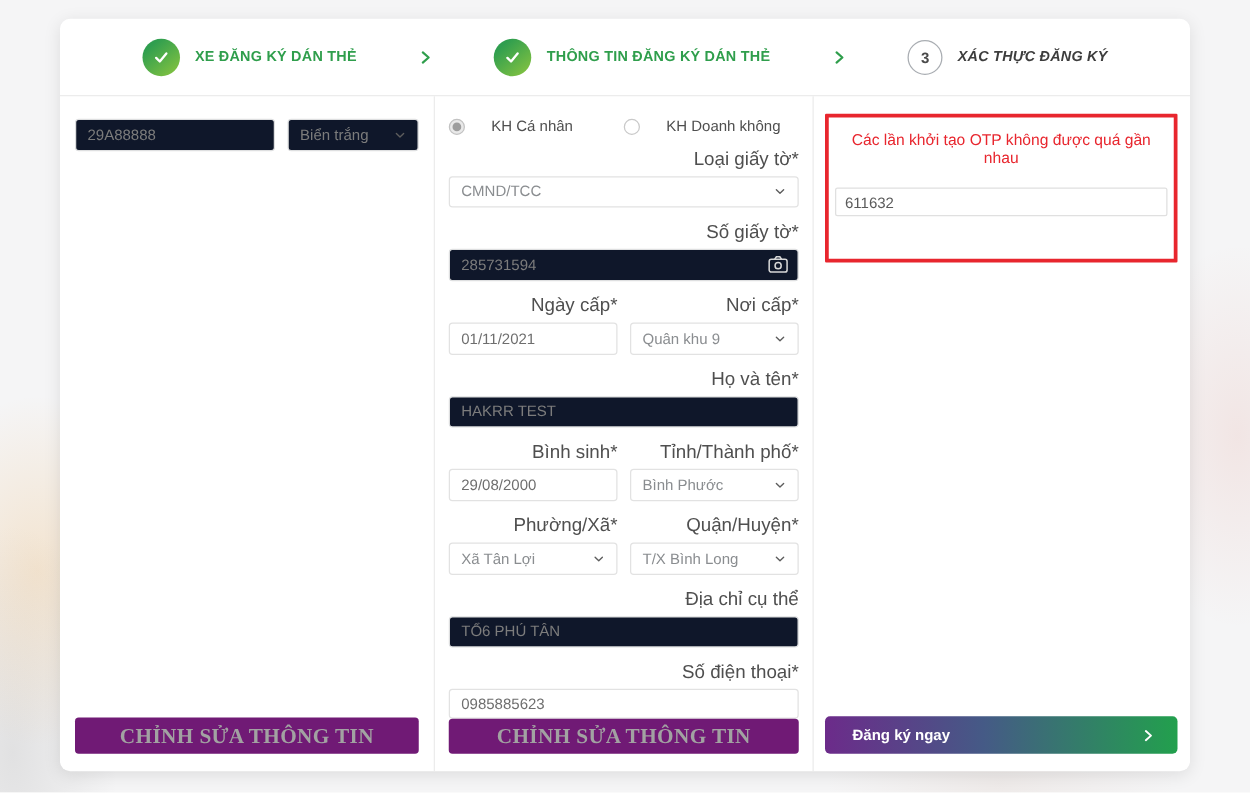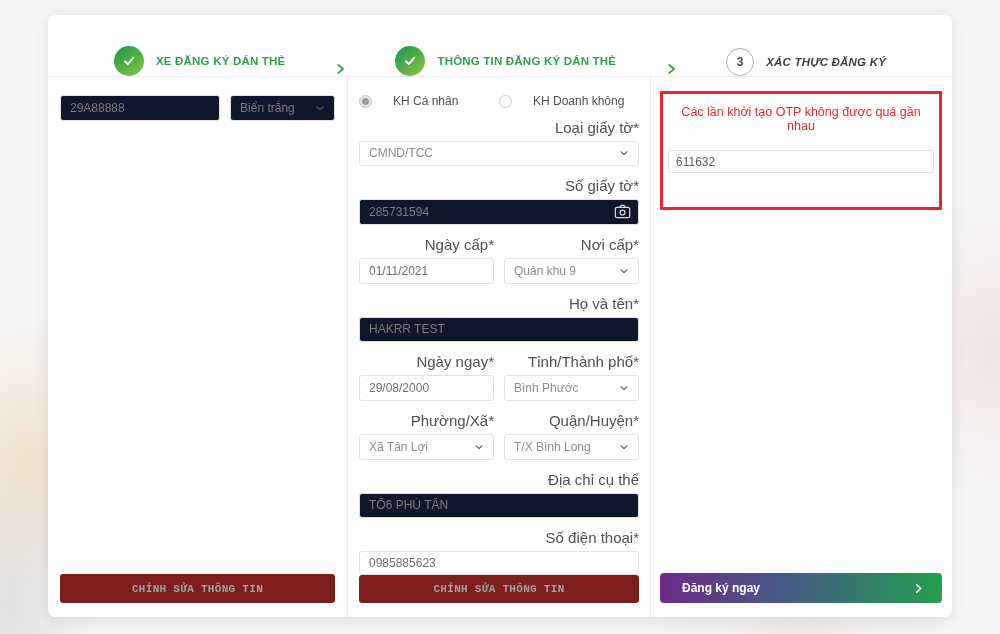--- a/index.html
+++ b/index.html
@@ -20,21 +20,21 @@
   }
   .card {
     position:absolute; left:48px; top:15px; width:904px; height:602px;
     background:#fff; border-radius:8px;
     box-shadow:0 3px 14px rgba(0,0,0,.10);
     display:flex; flex-direction:column;
   }
   
   .stepper {
     height:62px; flex:0 0 62px; border-bottom:1px solid #ececec;
-    display:flex; align-items:flex-end; justify-content:center; gap:0;
+    display:flex; align-items:center; justify-content:center; gap:0;
   }
   .step { display:flex; align-items:center; gap:12px; }
   .step-label { font-size:11.5px; font-weight:bold; letter-spacing:.2px; color:#2f9e4c; }
   .step.current .step-label { color:#3d3d3d;font-style:italic; }
   .check-circle {
     width:30px; height:30px; border-radius:50%;
     background:linear-gradient(140deg,#2f9e4f 20%,#8cc63f 100%);
     display:flex; align-items:center; justify-content:center;
   }
   .check-circle svg { width:14px; height:14px; }
@@ -75,22 +75,22 @@
   .radio-circle {
     width:13px; height:13px; border-radius:50%; border:1px solid #c9c9c9; background:#fff;
     display:flex; align-items:center; justify-content:center; flex:0 0 13px;
   }
   .radio-circle.on { background:#e9e9e9; border-color:#c2c2c2; }
   .radio-circle.on .dot { width:7px; height:7px; border-radius:50%; background:#9d9d9d; }
   .radio-label { font-size:12px; color:#4f4f4f; }
   
   .btn-gray {
     margin-top:auto; height:29px; border:none; border-radius:3px;
-    background:#7f1d1d; color:#a2a2a2; font-size:11px; font-weight:bold;
-    letter-spacing:.3px; cursor:pointer; font-family:Liberation Mono, monospace; width:100%;
+    background:#701a75; color:#a2a2a2; font-size:17px; font-weight:bold;
+    letter-spacing:.3px; cursor:pointer; font-family:Liberation Serif, serif; width:100%;
   }
   .btn-gradient {
     margin-top:auto; height:30px; border:none; border-radius:4px; width:100%;
     background:linear-gradient(90deg,#6c2b8a 0%,#455a86 45%,#22a04d 100%);
     color:#fff; font-size:12px; font-weight:bold; cursor:pointer; font-family:inherit;
     display:flex; align-items:center; justify-content:space-between; padding:0 18px 0 22px;
   }
   .btn-gradient svg { width:11px; height:11px; }
   
   .otp-alert {
@@ -205,21 +205,21 @@
               </svg>
           </div>
         </div>
       </div>
 
       <div class="field-label">Họ và tên*</div>
       <input class="tb gray" readonly="" value="HAKRR TEST" style="">
 
       <div class="row">
         <div>
-          <div class="field-label">Ngày ngay*</div>
+          <div class="field-label">Bình sinh*</div>
           <input class="tb" value="29/08/2000" style="">
         </div>
         <div>
           <div class="field-label">Tỉnh/Thành phố*</div>
           <div class="sel">
             <span class="sel-text">Bình Phước</span>
             <svg viewBox="0 0 24 24">
                 <path d="M5 9l7 7 7-7" stroke="#5d5d5d" stroke-width="2.6" fill="none" stroke-linecap="round" stroke-linejoin="round"></path>
               </svg>
           </div>

